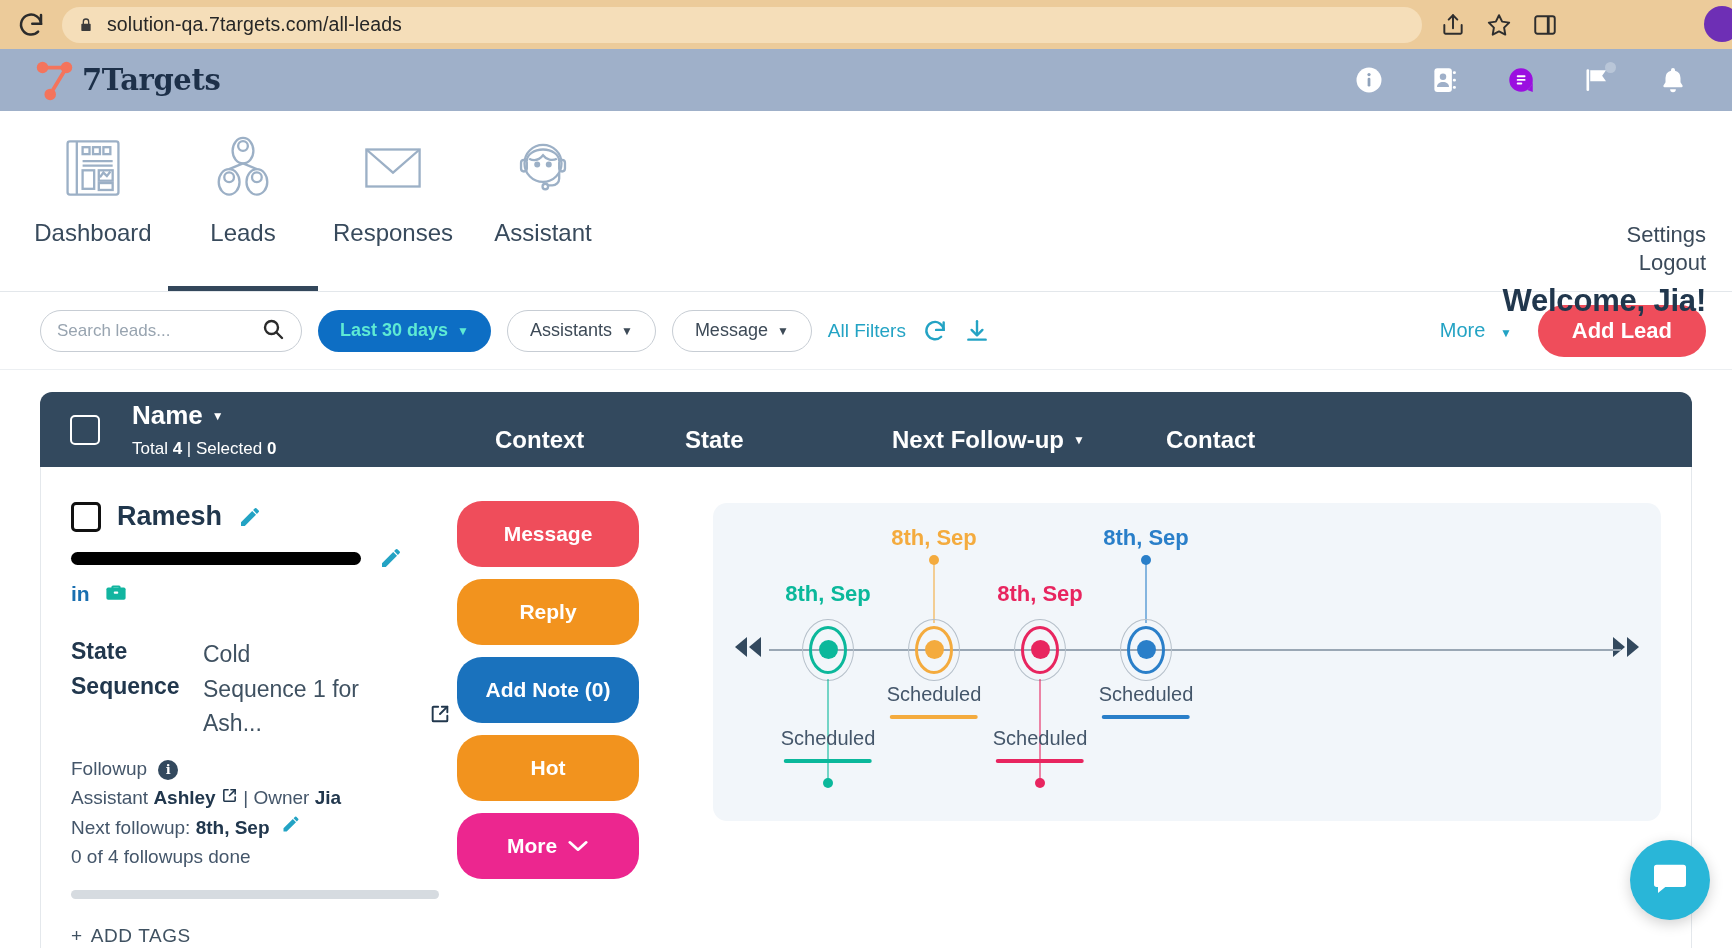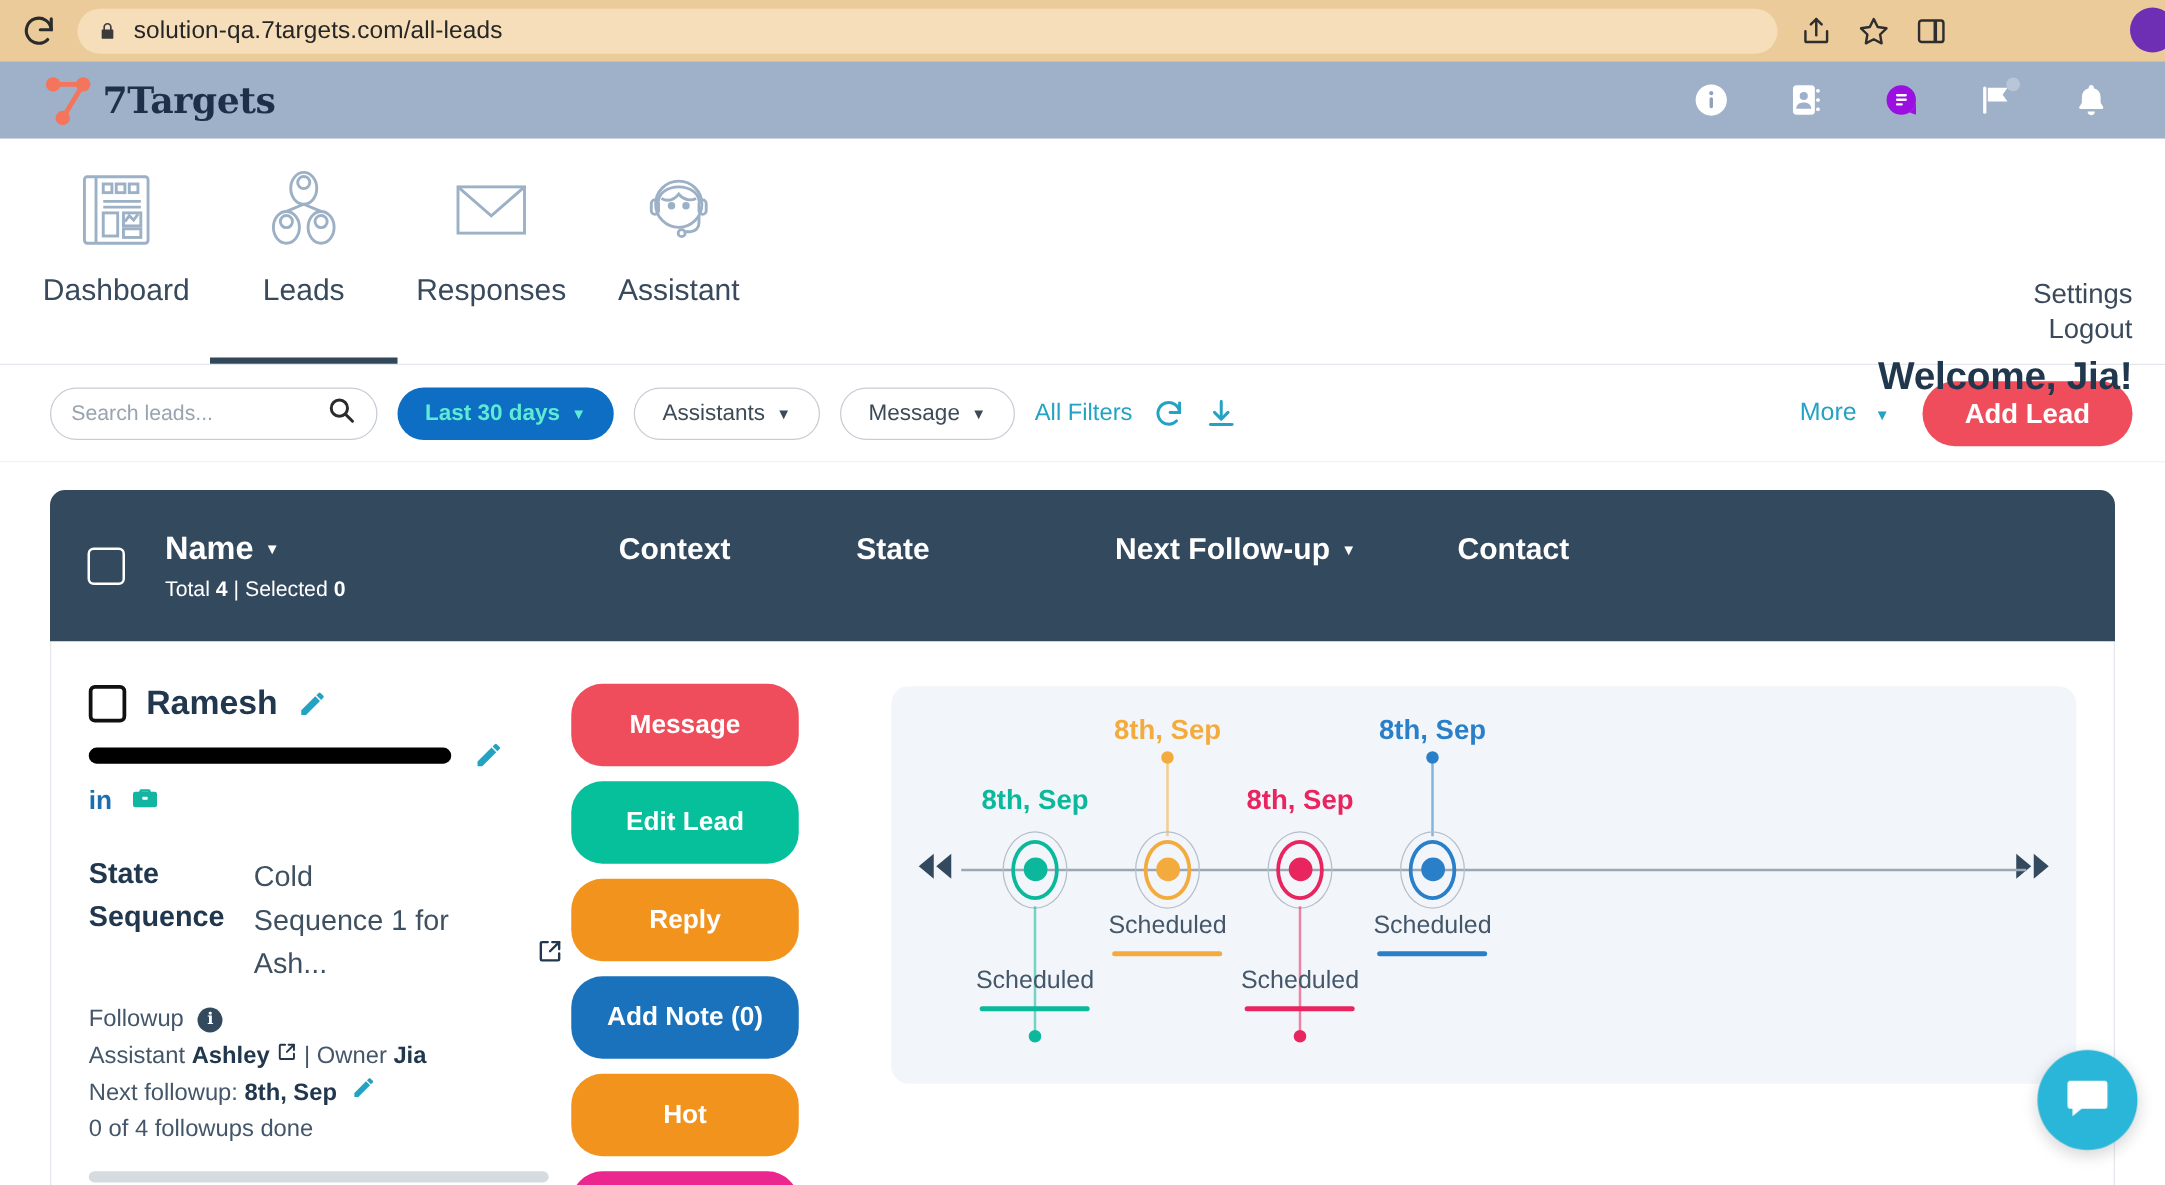--- a/index.html
+++ b/index.html
@@ -205,21 +205,21 @@
     padding: 0 34px;
     cursor: pointer;
     font-family: "Liberation Sans", sans-serif;
   }
 
   
   .table-area { padding: 22px 40px 0 40px; background: #fff; }
   .table-head {
     background: #33495e;
     border-radius: 12px 12px 0 0;
-    height: 121px;
+    height: 75px;
     display: flex;
     align-items: center;
     padding: 0 30px;
     color: #fff;
     position: relative;
   }
   .chk {
     width: 30px; height: 30px;
     border: 2px solid #ffffff;
     border-radius: 5px;
@@ -718,21 +718,20 @@
       <div class="scrollbar"></div>
 
       <div class="addtags">
         <span>+</span>
         <span>ADD TAGS</span>
       </div>
     </div>
 
     <div class="actions-col">
       <button class="abtn" style="background: rgb(239, 77, 91);">Message</button>
-      <button class="abtn" style="background: rgb(6, 191, 155);">Edit Lead</button>
       <button class="abtn" style="background: rgb(242, 147, 30);">Reply</button>
       <button class="abtn" style="background: rgb(26, 114, 189);">Add Note (0)</button>
       <button class="abtn" style="background: rgb(242, 147, 30);">Hot</button>
       <button class="abtn more" style="background: rgb(236, 38, 143);">
         <span>More</span>
         <span>
           <svg width="22" height="14" viewBox="0 0 24 14" fill="none" stroke="#fff" stroke-width="3" stroke-linecap="round" stroke-linejoin="round">
               <path d="M3 3l9 8 9-8"></path>
             </svg>
         </span>

